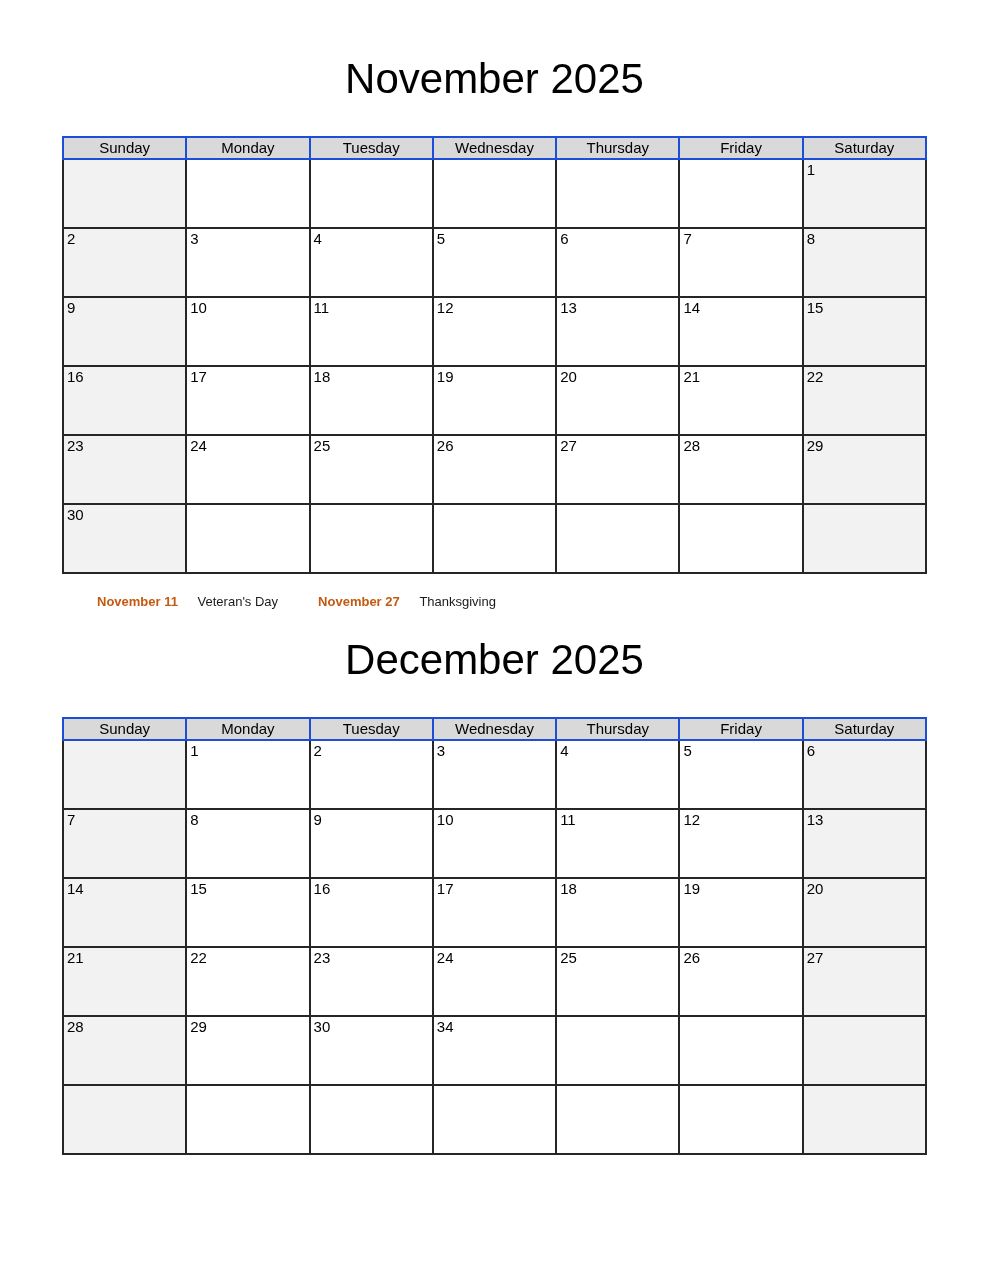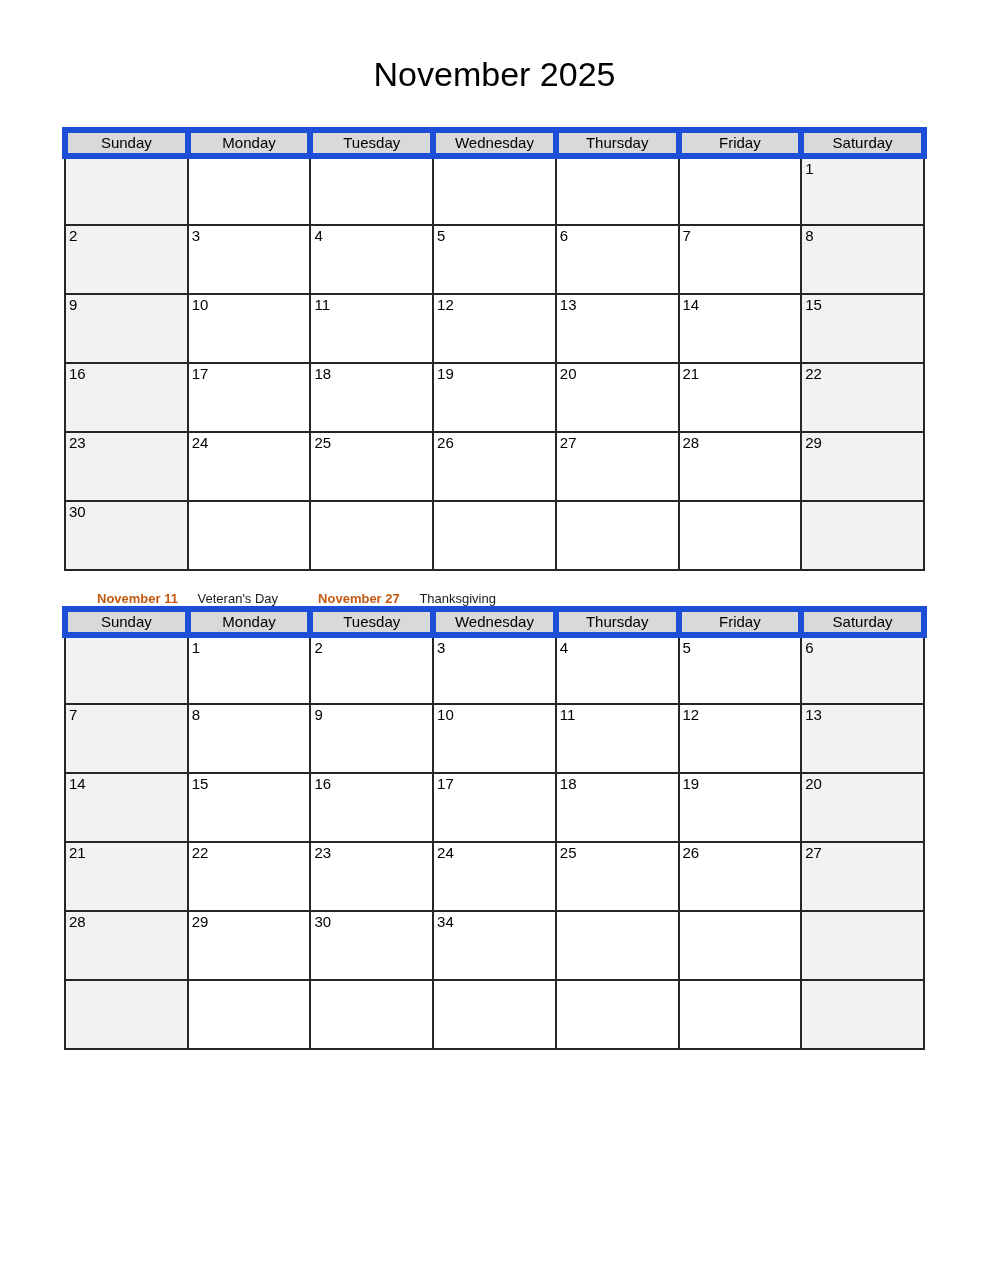--- a/index.html
+++ b/index.html
@@ -10,36 +10,36 @@
     color: #000000;
   }
   .page {
     width: 989px;
     height: 1280px;
     padding-top: 56px;
     overflow: hidden;
   }
   .month-title {
     text-align: center;
-    font-size: 34px;
+    font-size: 42px;
     font-weight: 400;
     line-height: 1.1;
     color: #000000;
     margin-bottom: 34px;
     letter-spacing: 0px;
   }
   table.calendar {
     width: 865px;
     margin: 0 auto;
     border-collapse: collapse;
     table-layout: fixed;
   }
   table.calendar th {
     background: #d9d9d9;
-    border: 6px solid #1d4ed8;
+    border: 2px solid #1d4ed8;
     height: 22px;
     font-size: 15px;
     font-weight: 400;
     text-align: center;
     vertical-align: middle;
     padding: 1px 0 2px 0;
   }
   table.calendar td {
     border: 2px solid #262626;
     height: 69px;
@@ -168,20 +168,21 @@
         <span class="holiday-name">Veteran's Day</span>
       </span>
       <span class="holiday-entry">
         <span class="holiday-date">November 27</span>
         <span class="holiday-name">Thanksgiving</span>
       </span>
     </div>
   </section>
 
   <section>
+    <h1 class="month-title december-title">December 2025</h1>
 
     <table class="calendar">
         <thead>
           <tr>
             <th>Sunday</th>
             <th>Monday</th>
             <th>Tuesday</th>
             <th>Wednesday</th>
             <th>Thursday</th>
             <th>Friday</th>

